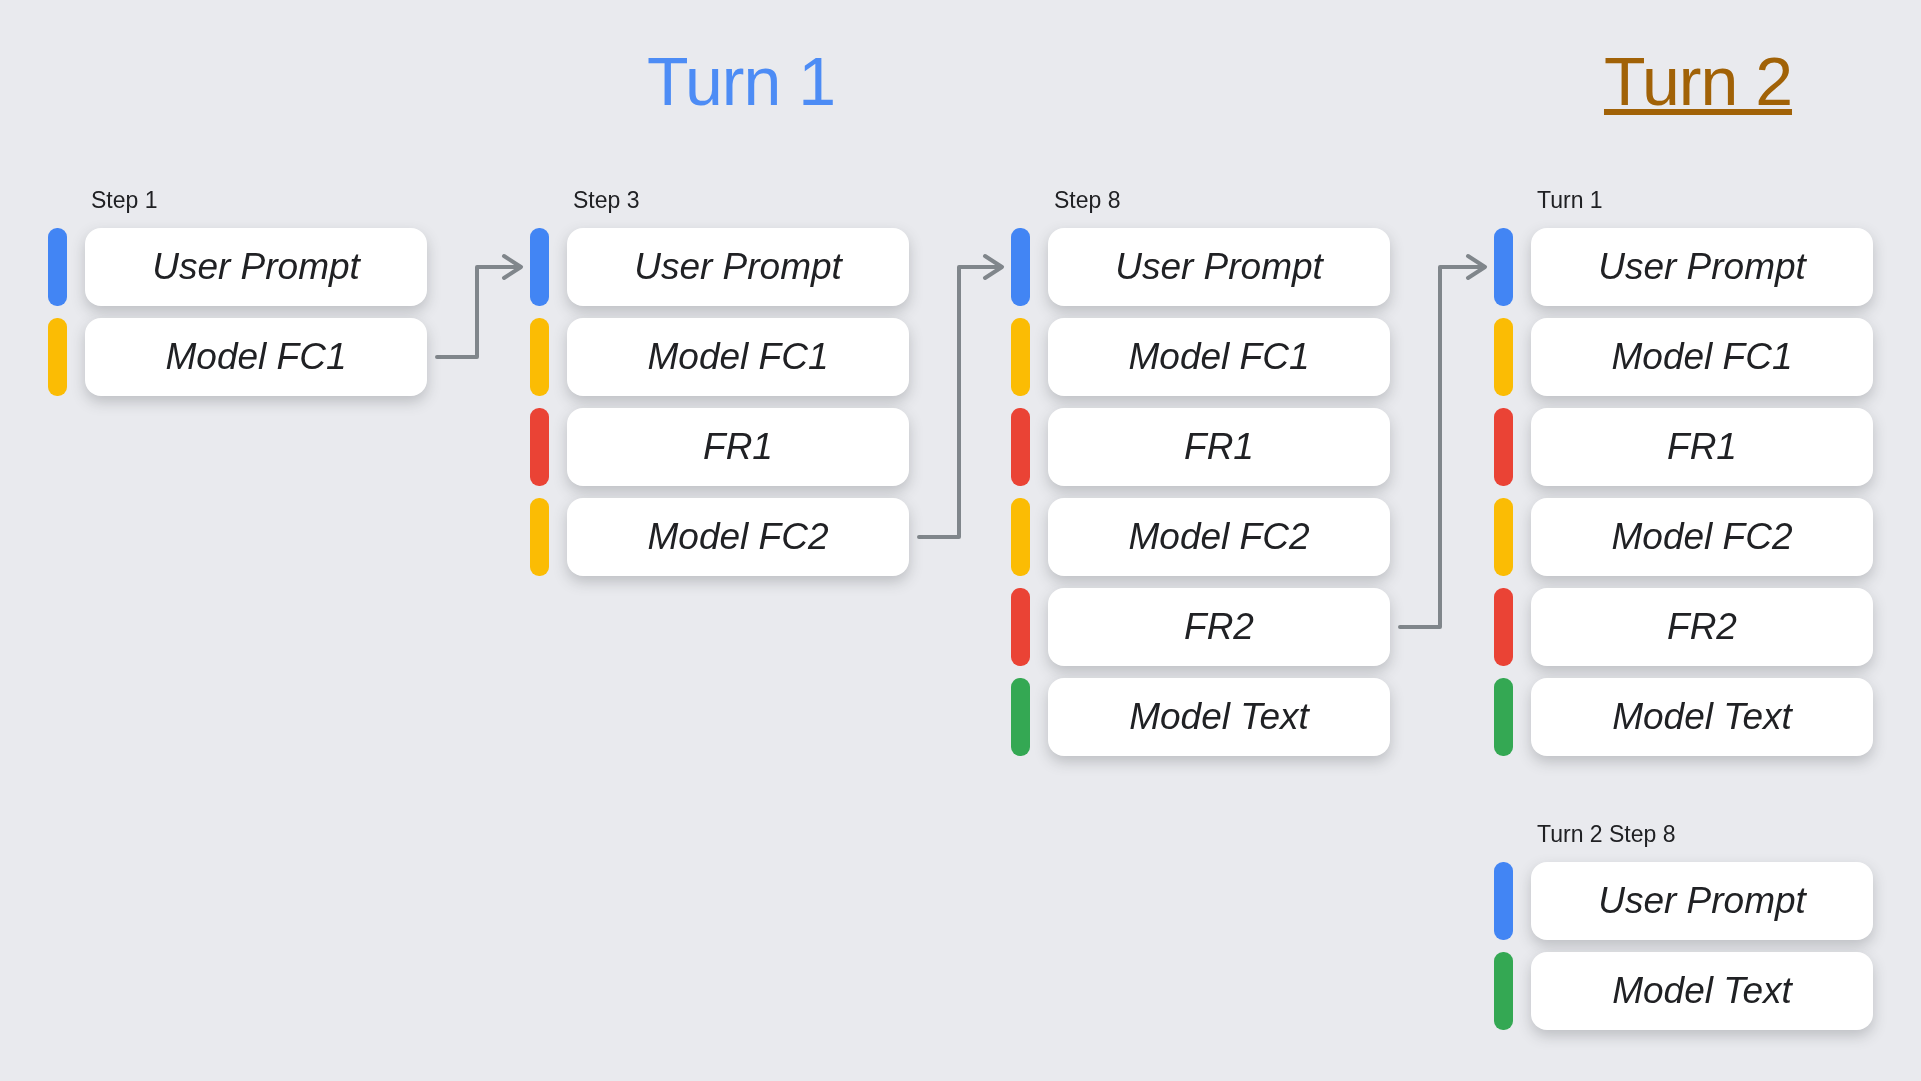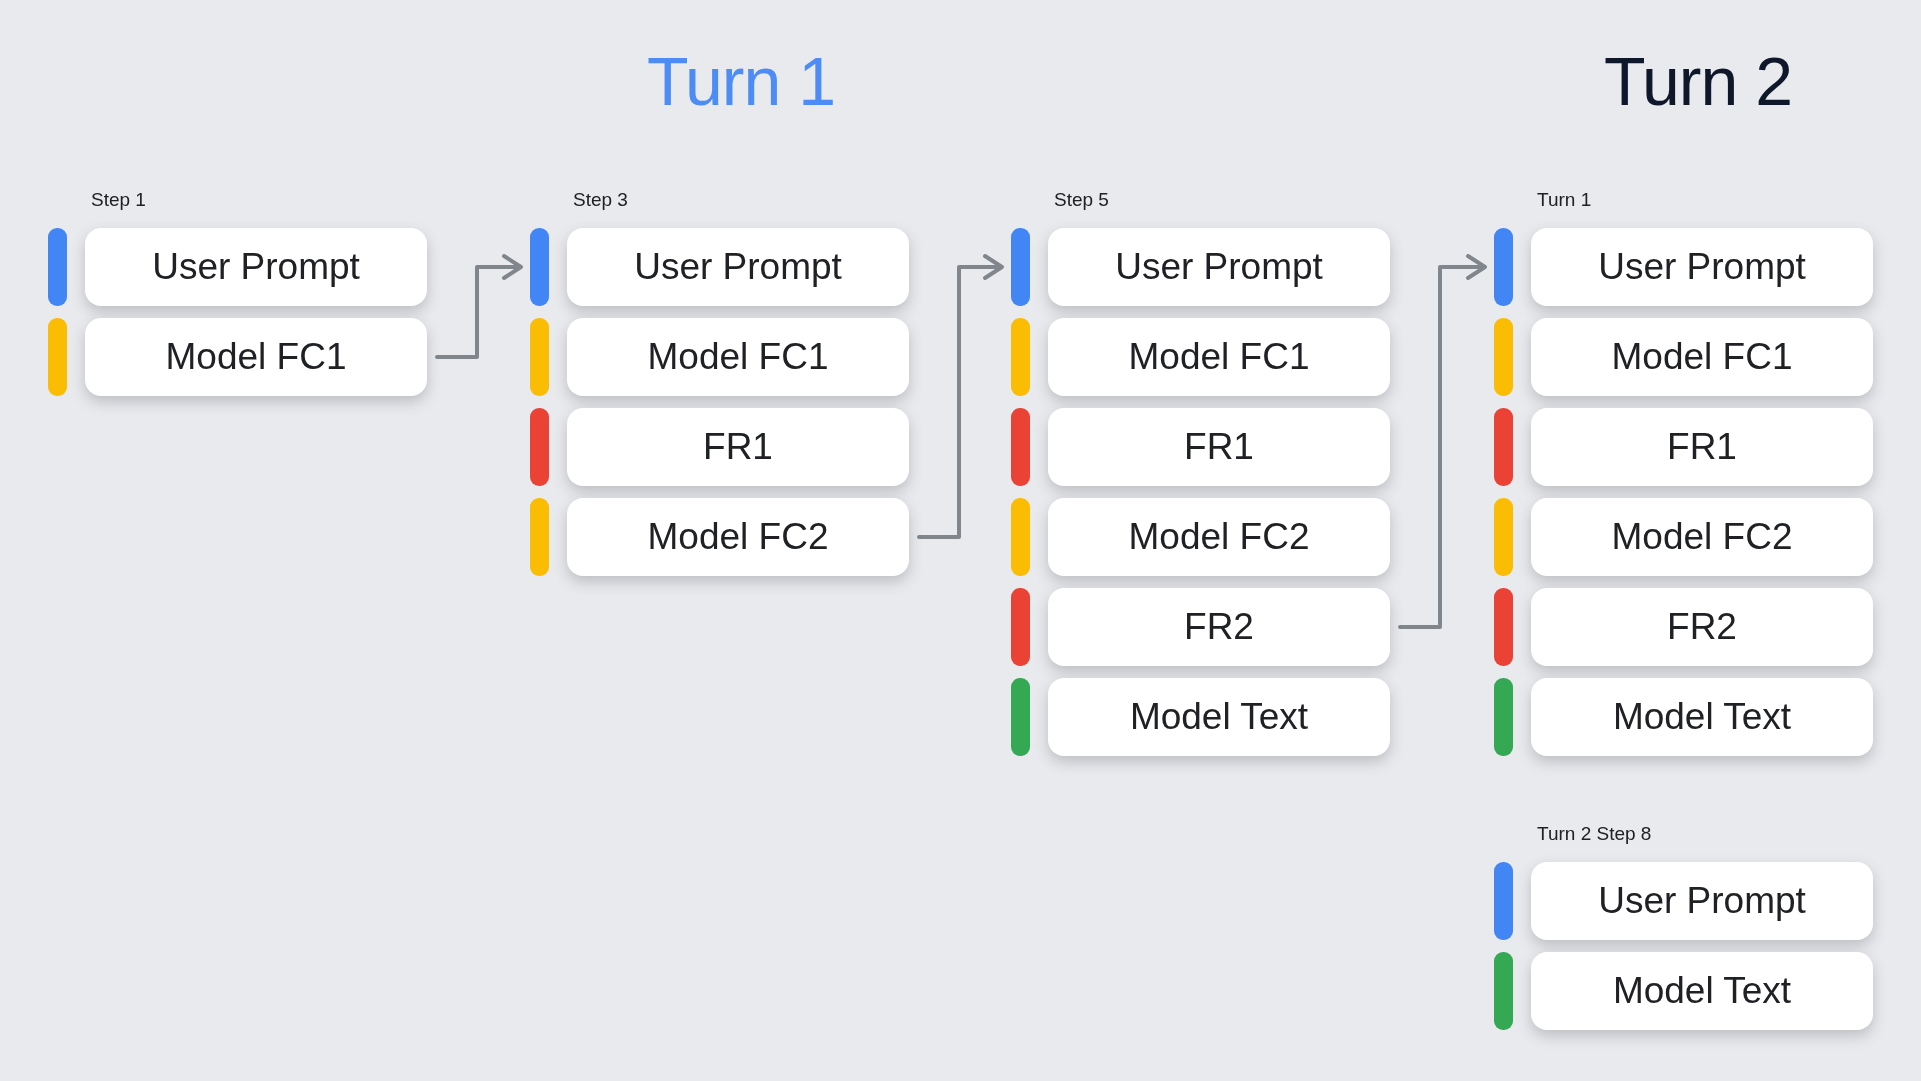--- a/index.html
+++ b/index.html
@@ -20,21 +20,21 @@
     font-size:68px;
     font-weight:500;
     letter-spacing:-1px;
     line-height:1.15;
     white-space:nowrap;
   }
   #hdr-turn1{left:741px;}
   #hdr-turn2{left:1698px;}
   .group-label{
     position:absolute;
-    font-size:19px;
+    font-size:23px;
     line-height:28px;
     color:#202124;
     white-space:nowrap;
   }
   .bar{
     position:absolute;
     width:19px;
     height:78px;
     border-radius:9px;
   }
@@ -46,39 +46,40 @@
     border-radius:16px;
     box-shadow:0 6px 14px rgba(60,64,67,0.25);
     display:flex;
     align-items:center;
     justify-content:center;
   }
   .card span{
     font-size:37px;
     color:#202124;
     white-space:nowrap;
+    font-style:italic;
   }
   #arrows{
     position:absolute;
     left:0; top:0;
     pointer-events:none;
   }
   .arrow-line{
     fill:none;
     stroke-width:4;
     stroke-linejoin:round;
     stroke-linecap:round;
   }
 </style>
 </head>
 <body>
 
 <div class="canvas" id="canvas" style="background: rgb(233, 234, 238); text-align: right;">
   <div class="turn-header" id="hdr-turn1" style="color: rgb(77, 140, 245);">Turn 1</div>
-  <div class="turn-header" id="hdr-turn2" style="color: #0f172a;">Turn 2</div>
+  <div class="turn-header" id="hdr-turn2" style="color: #a16207; text-decoration: underline;">Turn 2</div>
 
   <svg id="arrows" width="1921" height="1081" viewBox="0 0 1921 1081">
       <path d="M 437 357 L 477 357 L 477 267 L 517 267" class="arrow-line" stroke="#80868b"></path>
       <path d="M 504 256 L 521 267 L 504 278" class="arrow-line" stroke="#80868b"></path>
       <path d="M 919 537 L 959 537 L 959 267 L 998 267" class="arrow-line" stroke="#80868b"></path>
       <path d="M 985 256 L 1002 267 L 985 278" class="arrow-line" stroke="#80868b"></path>
       <path d="M 1400 627 L 1440 627 L 1440 267 L 1481 267" class="arrow-line" stroke="#80868b"></path>
       <path d="M 1468 256 L 1485 267 L 1468 278" class="arrow-line" stroke="#80868b"></path>
     </svg>
 
@@ -107,21 +108,21 @@
         <div class="bar" style="left: 530px; top: 408px; background: rgb(234, 67, 53);"></div>
         <div class="card" style="left: 567px; top: 408px;">
           <span>FR1</span>
         </div>
         <div class="bar" style="left: 530px; top: 498px; background: rgb(251, 188, 4);"></div>
         <div class="card" style="left: 567px; top: 498px;">
           <span>Model FC2</span>
         </div>
       </div>
       <div>
-        <div class="group-label" style="left: 1054px; top: 186px;">Step 5</div>
+        <div class="group-label" style="left: 1054px; top: 186px;">Step 8</div>
         <div class="bar" style="left: 1011px; top: 228px; background: rgb(66, 133, 244);"></div>
         <div class="card" style="left: 1048px; top: 228px;">
           <span>User Prompt</span>
         </div>
         <div class="bar" style="left: 1011px; top: 318px; background: rgb(251, 188, 4);"></div>
         <div class="card" style="left: 1048px; top: 318px;">
           <span>Model FC1</span>
         </div>
         <div class="bar" style="left: 1011px; top: 408px; background: rgb(234, 67, 53);"></div>
         <div class="card" style="left: 1048px; top: 408px;">

